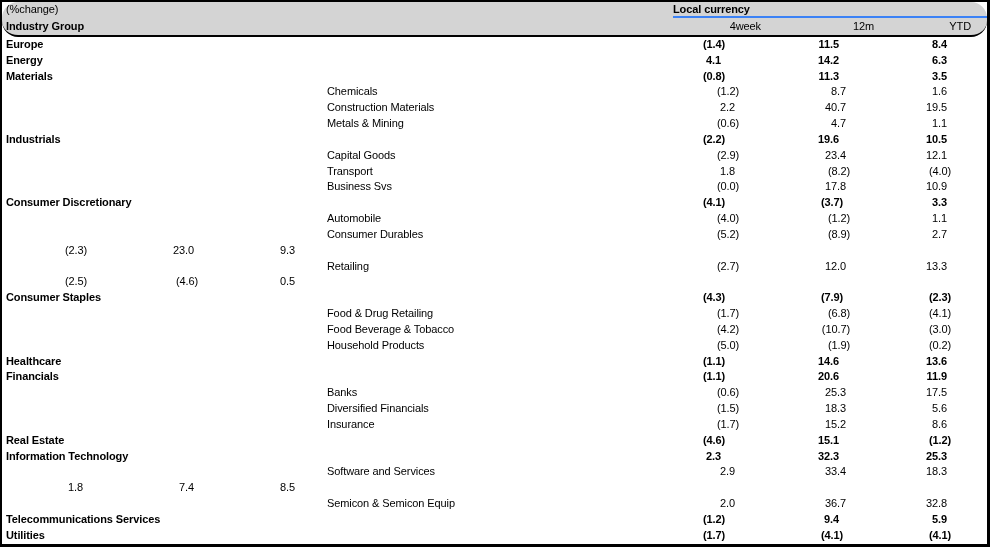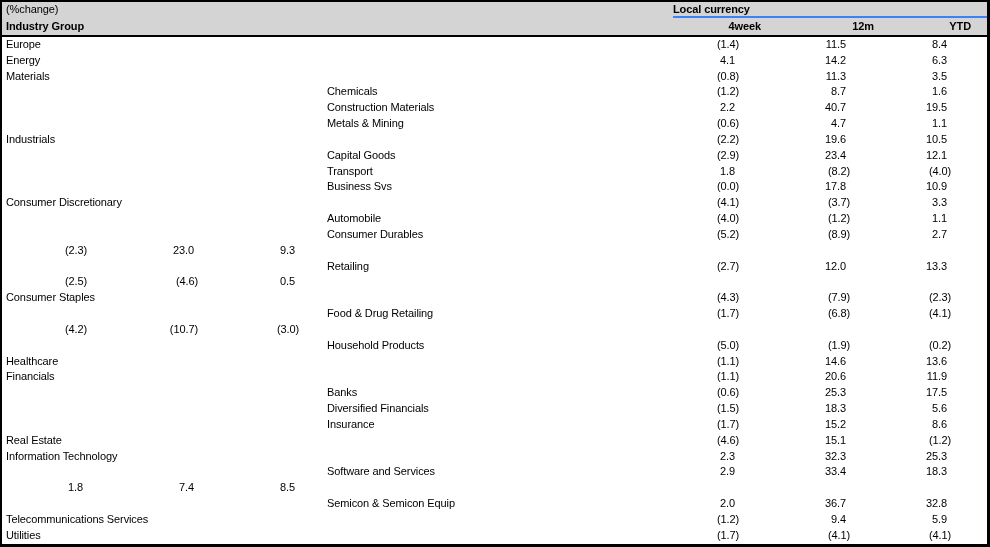--- a/index.html
+++ b/index.html
@@ -27,41 +27,41 @@
 
   .pct { padding-left: 4px; line-height: 15px; white-space: nowrap; }
   .lcwrap {
     margin-left: auto;
     width: 314px;
     font-weight: bold;
     line-height: 14px;
     border-bottom: 2px solid #3b82f6;
   }
   .ig { flex: 1; padding-left: 4px; font-weight: bold; line-height: 17px; white-space: nowrap; }
-  .hcol { font-weight: bold; text-align: right; line-height: 17px; position: relative; }
+  .hcol { font-weight: normal; text-align: right; line-height: 17px; position: relative; }
   .hcol.h1 { left: 2px; }
   .hcol.h2 { left: 4px; }
 
   .c1 { width: 85px; }
   .c2 { width: 111px; }
   .c3 { width: 101px; }
 
   .tbody { background: #fff; }
   .row { display: flex; height: 15.84px; line-height: 15.84px; padding-right: 36px; }
-  .row.group { font-weight: normal; }
+  .row.group { font-weight: bold; gap: 7px; }
   .lbl { flex: 1; padding-left: 4px; white-space: nowrap; overflow: hidden; }
   .row.sub .lbl { padding-left: 325px; }
   .val { text-align: right; white-space: nowrap; }
   .val.pos { padding-right: 4px; }
 </style>
 </head>
 <body>
 
 <div class="sheet">
-  <div class="hdr" id="hdr" style="background: rgb(212, 212, 212);">
+  <div class="hdr" id="hdr" style="background: rgb(212, 212, 212); border-radius: 16px;">
     <div class="hrow hrow1">
       <span class="pct">(%change)</span>
       <div class="lcwrap">Local currency</div>
     </div>
     <div class="hrow hrow2">
       <span class="ig">Industry Group</span>
       <span class="hcol h1 c1">4week</span>
       <span class="hcol h2 c2">12m</span>
       <span class="hcol c3">YTD</span>
     </div>
@@ -167,20 +167,21 @@
         <span class="val c2">(7.9)</span>
         <span class="val c3">(2.3)</span>
       </div>
       <div class="row sub">
         <span class="lbl">Food &amp; Drug Retailing</span>
         <span class="val c1">(1.7)</span>
         <span class="val c2">(6.8)</span>
         <span class="val c3">(4.1)</span>
       </div>
       <div class="row sub">
+        <span class="lbl">Food Beverage &amp; Tobacco</span>
         <span class="val c1">(4.2)</span>
         <span class="val c2">(10.7)</span>
         <span class="val c3">(3.0)</span>
       </div>
       <div class="row sub">
         <span class="lbl">Household Products</span>
         <span class="val c1">(5.0)</span>
         <span class="val c2">(1.9)</span>
         <span class="val c3">(0.2)</span>
       </div>

